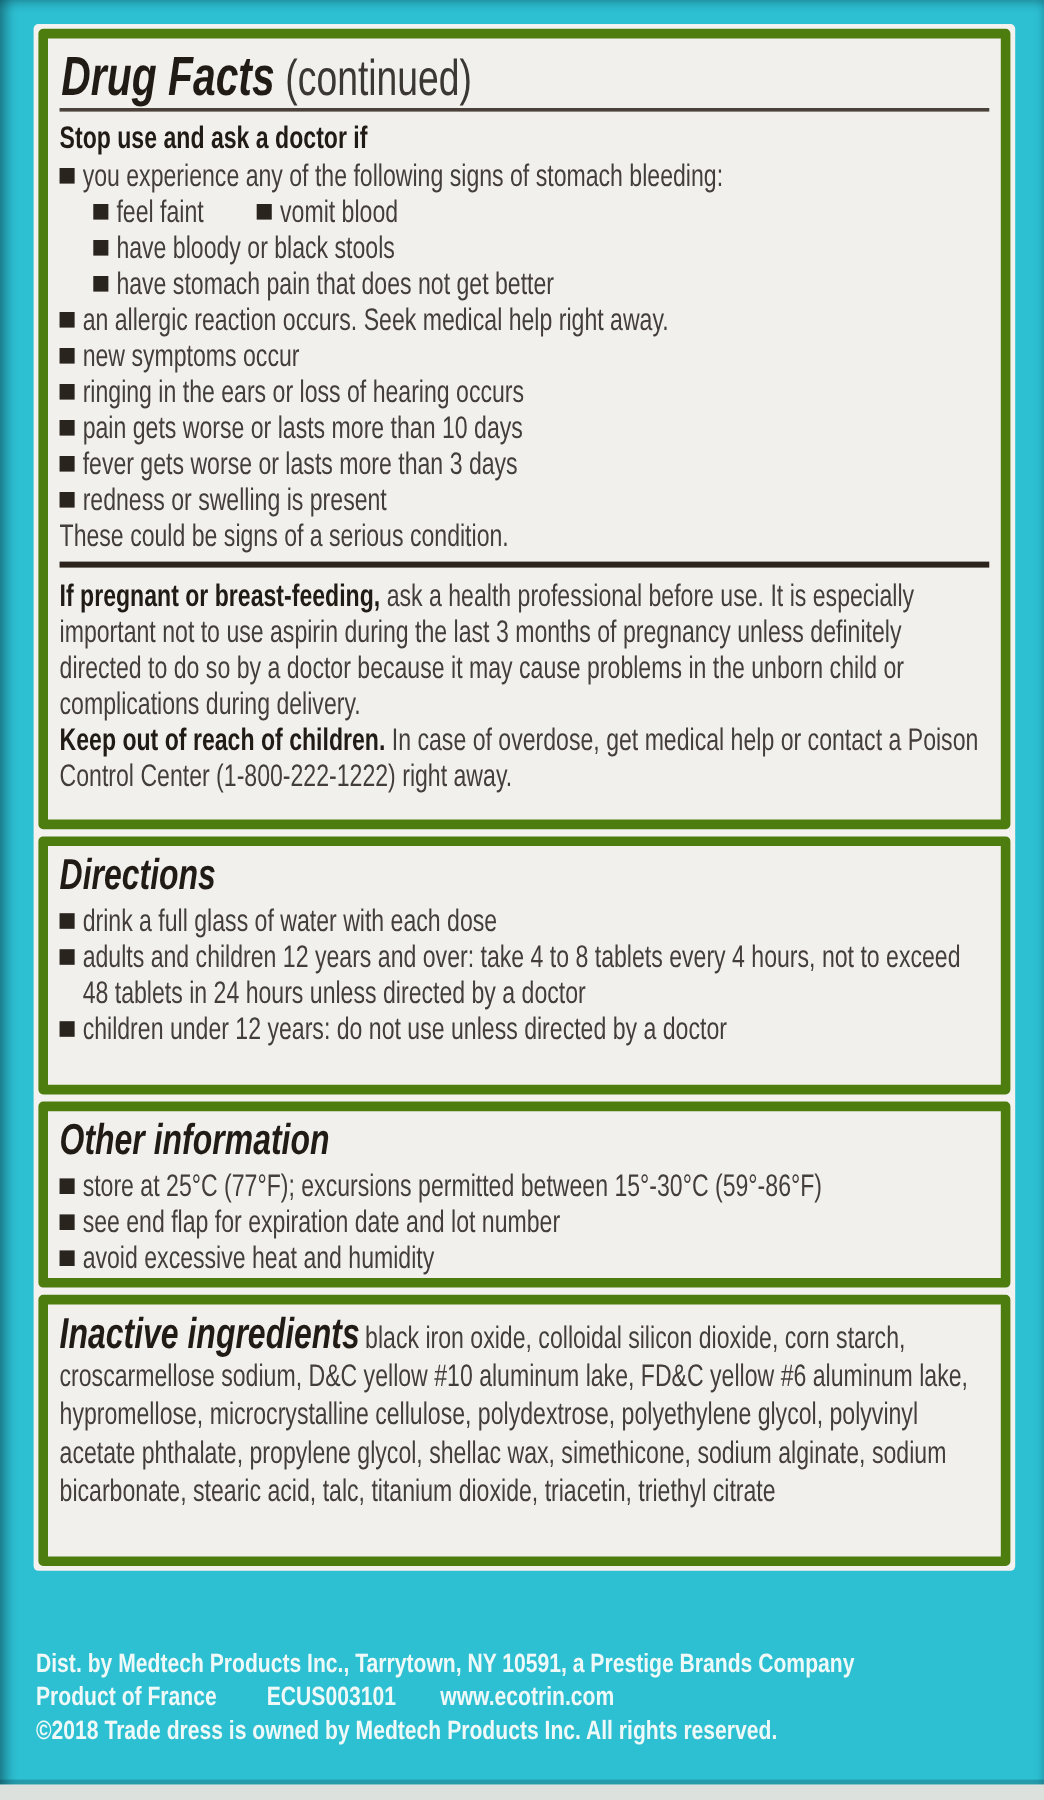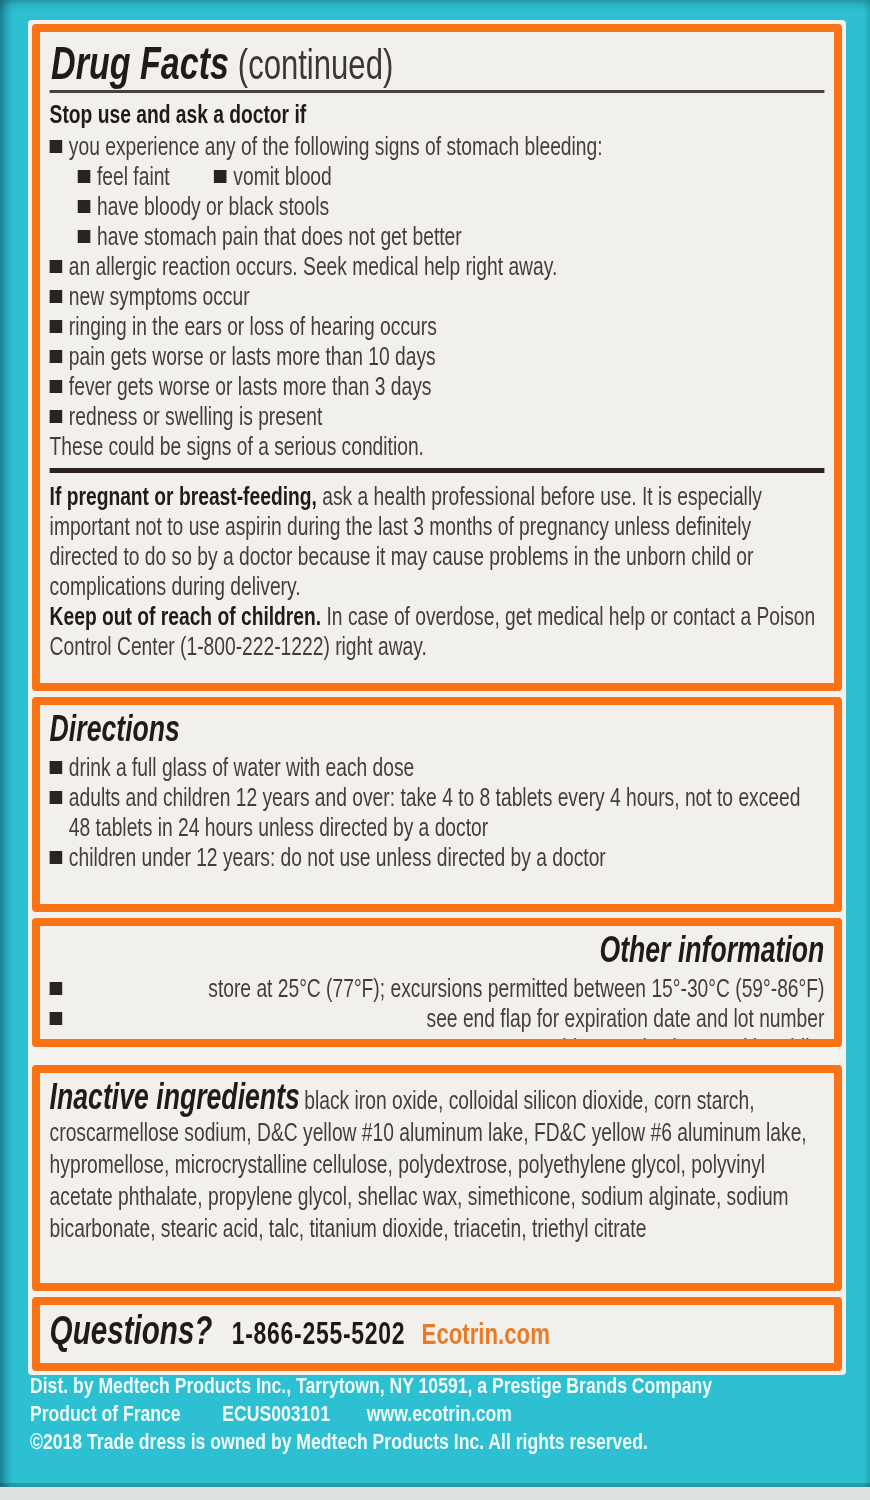--- a/index.html
+++ b/index.html
@@ -14,21 +14,21 @@
                 inset -6px 0 6px -4px rgba(5,35,45,.18);
   }
 
   .panel-stack{
     position:absolute; left:28px; top:20px; width:818px;
     background:#f4f2ef; padding:4px;
     display:flex; flex-direction:column; gap:6px;
     border-radius:4px;
   }
   .box{
-    background:#f2f0ed; border:8px solid #f97316; border-radius:4px;
+    background:#f2f0ed; border:8px solid #4d7c0f; border-radius:4px;
     overflow:hidden; flex:none; width:100%;
   }
   .box-inner{ padding:6px 13px; }
 
   
   .cond{ transform:scaleX(0.74); transform-origin:0 0; width:135.14%; }
 
   .body-text, .btxt { font-size:26px; line-height:30px; color:#433e3a; }
 
   h1.df-title{ font-size:46px; line-height:46px; margin:2px 0 2px 2px; font-weight:normal; white-space:nowrap;}
@@ -148,51 +148,44 @@
           <span class="sq"></span>
           <div class="btxt">adults and children 12 years and over: take 4 to 8 tablets every 4 hours, not to exceed 48 tablets in 24 hours unless directed by a doctor</div>
         </div>
         <div class="brow">
           <span class="sq"></span>
           <div class="btxt">children under 12 years: do not use unless directed by a doctor</div>
         </div>
       </div>
     </section>
 
-    <section class="box" style="height:129px;text-align:right;">
+    <section class="box" style="height:155px;">
       <div class="box-inner cond" style="padding-top:4px;">
         <h2 class="ital-head">Other information</h2>
         <div class="brow">
           <span class="sq"></span>
           <div class="btxt">store at 25°C (77°F); excursions permitted between 15°-30°C (59°-86°F)</div>
         </div>
         <div class="brow">
           <span class="sq"></span>
           <div class="btxt">see end flap for expiration date and lot number</div>
         </div>
         <div class="brow">
           <span class="sq"></span>
           <div class="btxt">avoid excessive heat and humidity</div>
         </div>
       </div>
     </section>
 
-    <section class="box" style="height:226px;margin-top:12px;">
+    <section class="box" style="height:226px;">
       <div class="box-inner cond">
         <p class="inactive-para"><span class="inactive-head">Inactive ingredients</span><span>black iron oxide, colloidal silicon dioxide, corn starch, croscarmellose sodium, D&amp;C yellow #10 aluminum lake, FD&amp;C yellow #6 aluminum lake, hypromellose, microcrystalline cellulose, polydextrose, polyethylene glycol, polyvinyl acetate phthalate, propylene glycol, shellac wax, simethicone, sodium alginate, sodium bicarbonate, stearic acid, talc, titanium dioxide, triacetin, triethyl citrate</span></p>
       </div>
     </section>
 
-    <section class="box" style="height:74px;">
-      <div class="box-inner cond q-row">
-        <span class="q-head">Questions?</span>
-        <span class="q-phone">1-866-255-5202</span>
-        <span class="q-site">Ecotrin.com</span>
-      </div>
-    </section>
 
   </div>
 
   <footer class="footer">
     <p class="l1">Dist. by Medtech Products Inc., Tarrytown, NY 10591,  a Prestige Brands Company</p>
     <p class="l2">
       <span>Product of France</span>
       <span class="m">ECUS003101</span>
       <span class="r">www.ecotrin.com</span>
     </p>

